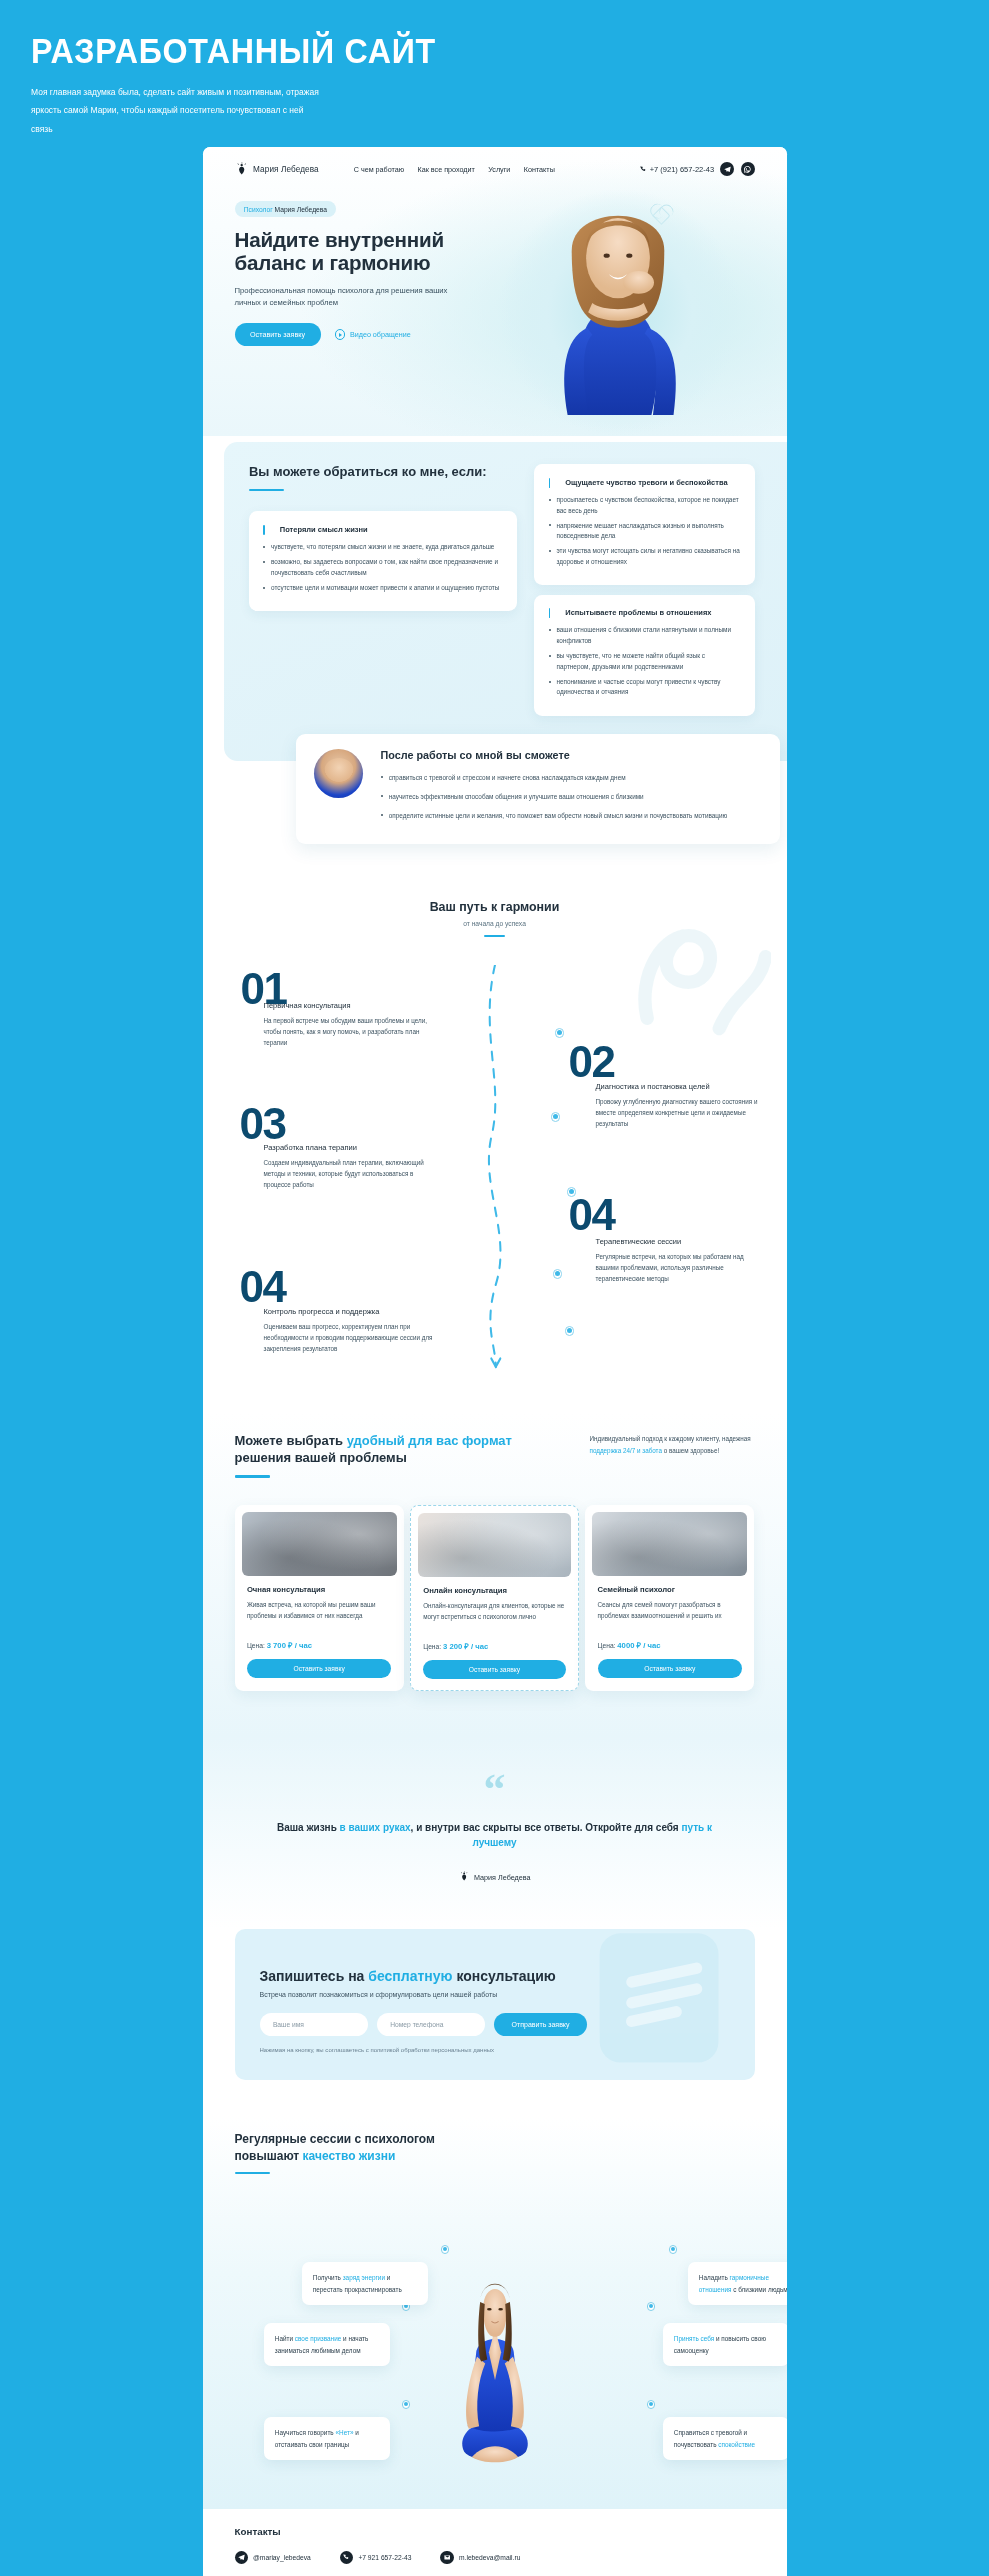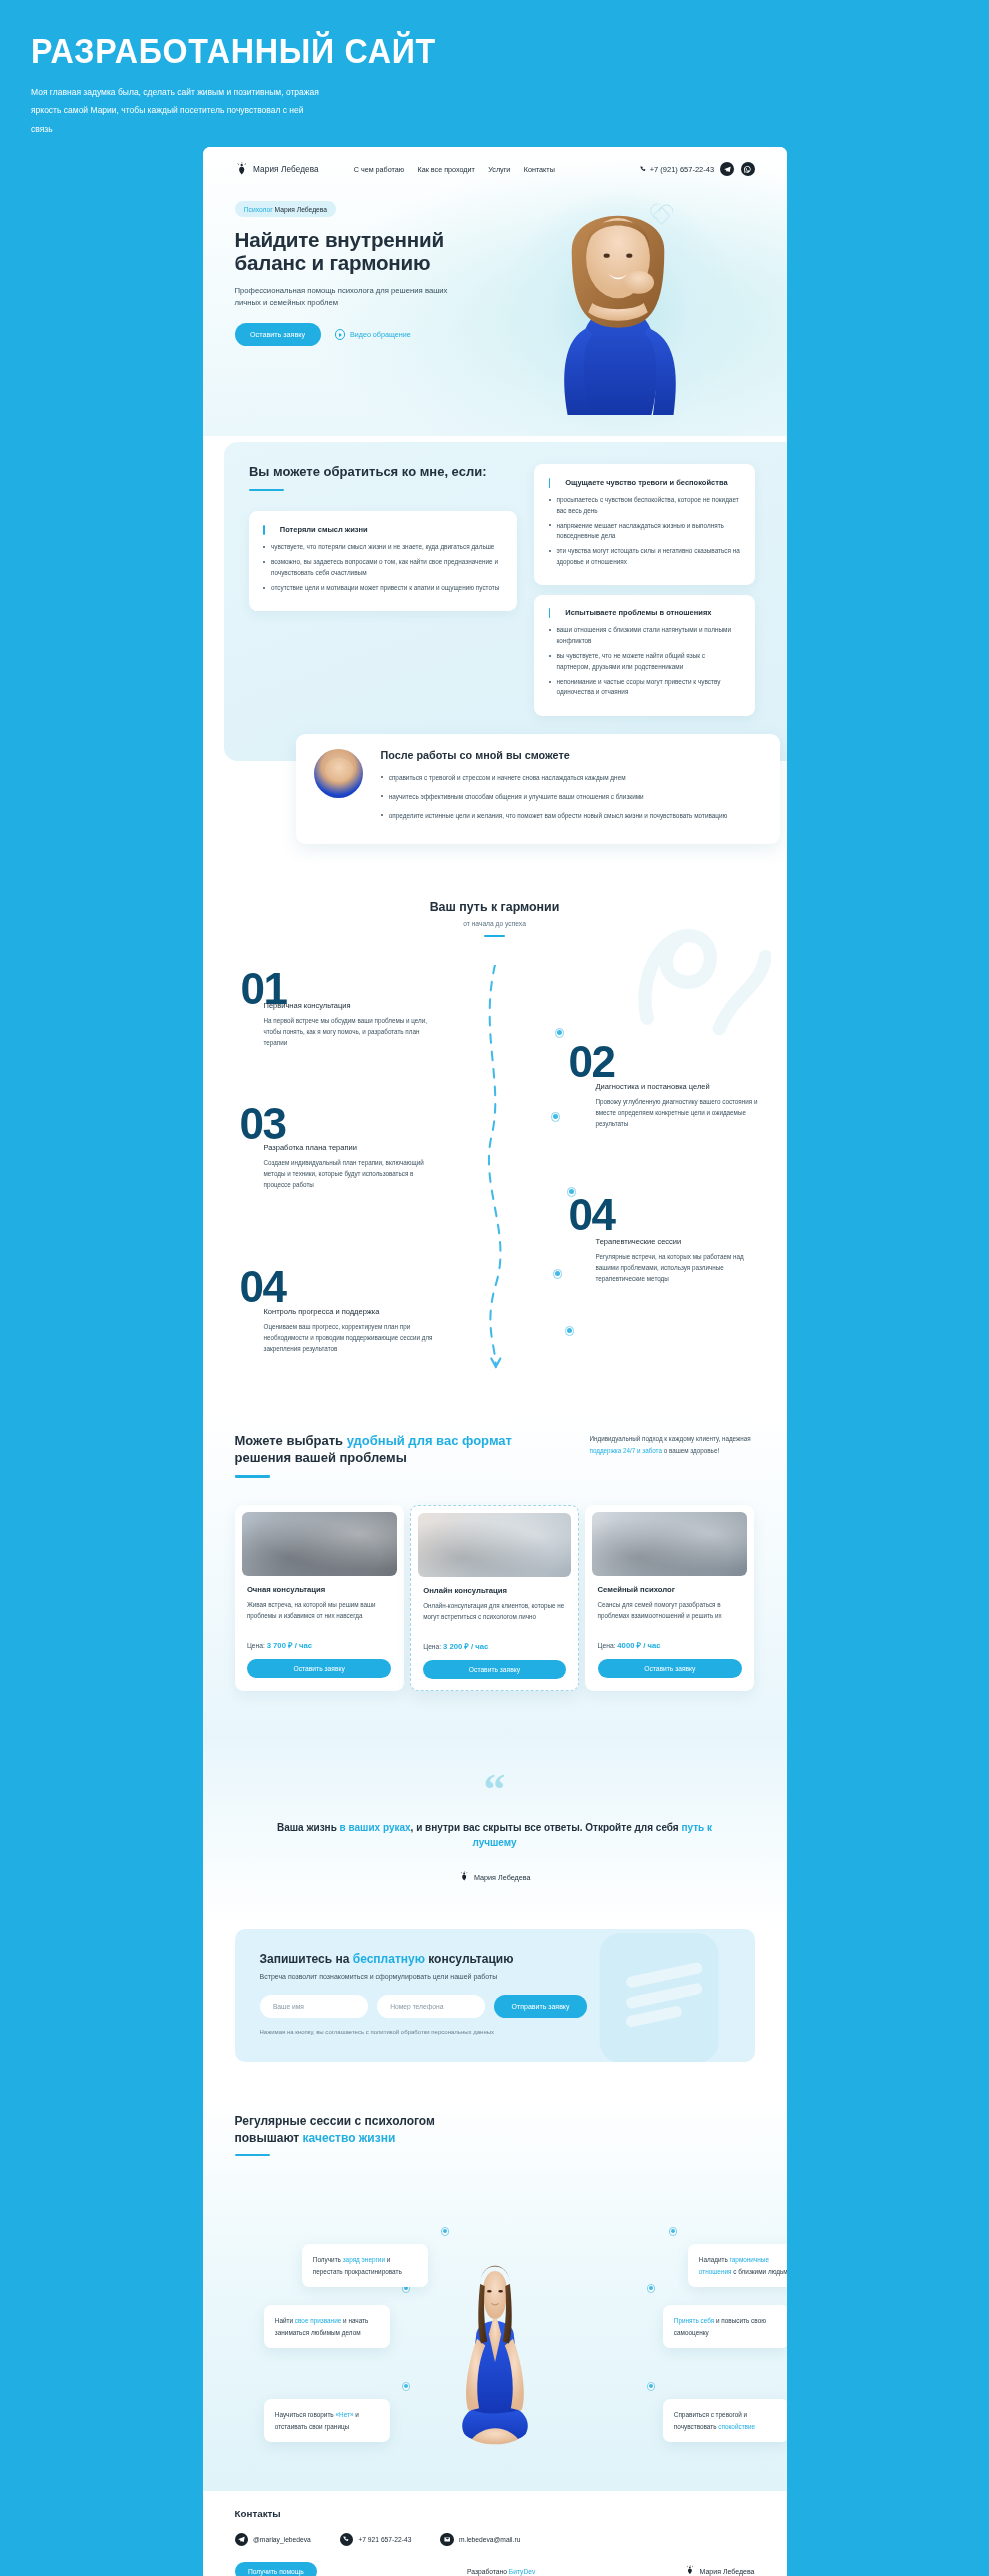--- a/index.html
+++ b/index.html
@@ -206,21 +206,21 @@
   .sec-quote { position:relative; padding: 38px 32px 44px 32px; text-align:center;
                background: linear-gradient(180deg,#e8f6fb 0%, #f6fcfe 60%, #ffffff 100%); }
   .qmark { font-size: 44px; color:#a9dfec; line-height:.7; font-family:"Liberation Serif", serif; font-weight:bold; }
   .quote-text { margin-top: 15px; font-size: 10px; line-height: 1.45; color:#22313d; font-weight:bold; max-width: 464px; margin-left:auto;margin-right:auto; }
   .quote-text .hl { color:#20AEE3; }
   .quote-sign { margin-top: 20.6px; display:flex; gap:5.2px; align-items:center; justify-content:center; font-size:7.2px;color:#21303c; }
 
   
   .sec-form { padding: 0 32px 36px 32px; background:#fff; }
   .formbox { position: relative; background:#ddf2fa; border-radius: 10.3px; padding: 23px 25px 27px 25px; overflow:hidden; }
-  .formbox-h { font-size: 12px; font-weight:bold; color:#22313d; position:relative; z-index:2;}
+  .formbox-h { font-size: 14px; font-weight:bold; color:#22313d; position:relative; z-index:2;margin-top:16px;}
   .formbox-h .hl { color:#20AEE3; }
   .formbox-sub { margin-top: 7.2px; font-size: 7px; color:#3d5361; position:relative; z-index:2;}
   .form-row { margin-top: 15.5px; display:flex; gap: 9.3px; position:relative; z-index:2; }
   .finput { background:#fff; border:none; border-radius:515px; padding: 7.7px 13.4px; font-size: 6.7px;
             width: 108px; color:#22313d; font-family:inherit; }
   .finput::placeholder { color:#8a9aa5; }
   .fsubmit { background:#20AEE3;color:#fff;border:none;border-radius:515px;padding:7.7px 17.5px;font-size:7px;cursor:pointer;font-family:inherit; }
   .form-note { margin-top: 11.3px; font-size: 6px; color:#6b8292; position:relative; z-index:2; }
   .chat-deco { position:absolute; right: 20.6px; top: -5.2px; width: 155px; height: 155px; z-index:1; opacity:.55; }
 

